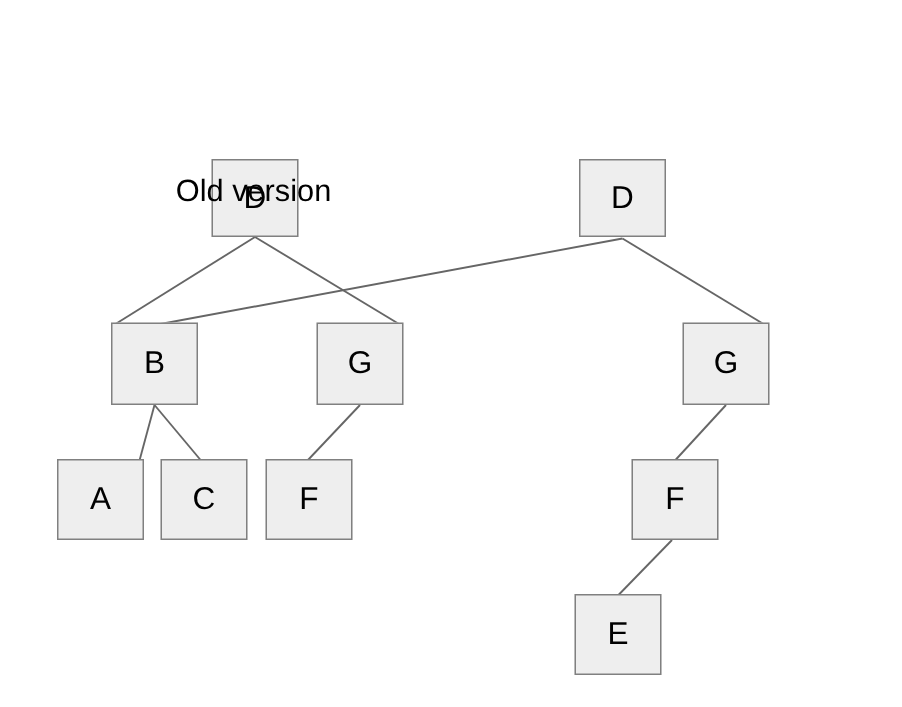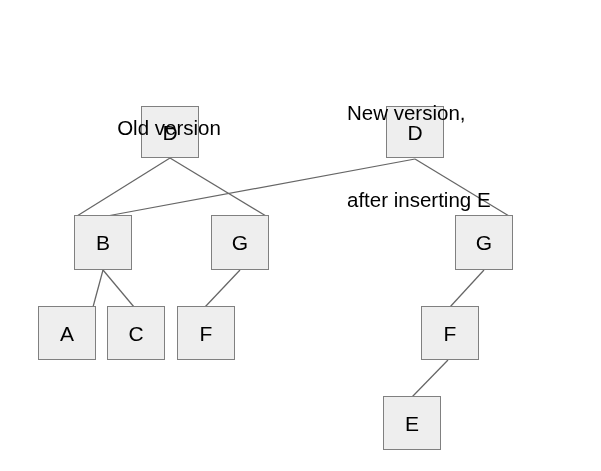--- a/index.html
+++ b/index.html
@@ -80,24 +80,20 @@
       <line x1="484" y1="270" x2="450" y2="307"></line>
 
       <line x1="448" y1="360" x2="412" y2="397"></line>
     </g>
   </svg>
 
   <div class="title title-left" style="left:105px; top:55px; width:128px;">
     <span class="title-line">Old version</span>
   </div>
 
-  <div class="title title-right" style="left:347px; top:40px; width:220px;">
-    <span class="title-line">New version,</span>
-    <span class="title-line">after inserting E</span>
-  </div>
 
   <div class="node" style="left:141px; top:106px; width:58px; height:52px;">
     <span class="node-label">D</span>
   </div>
 
   <div class="node" style="left:74px; top:215px; width:58px; height:55px;">
     <span class="node-label">B</span>
   </div>
 
   <div class="node" style="left:211px; top:215px; width:58px; height:55px;">

